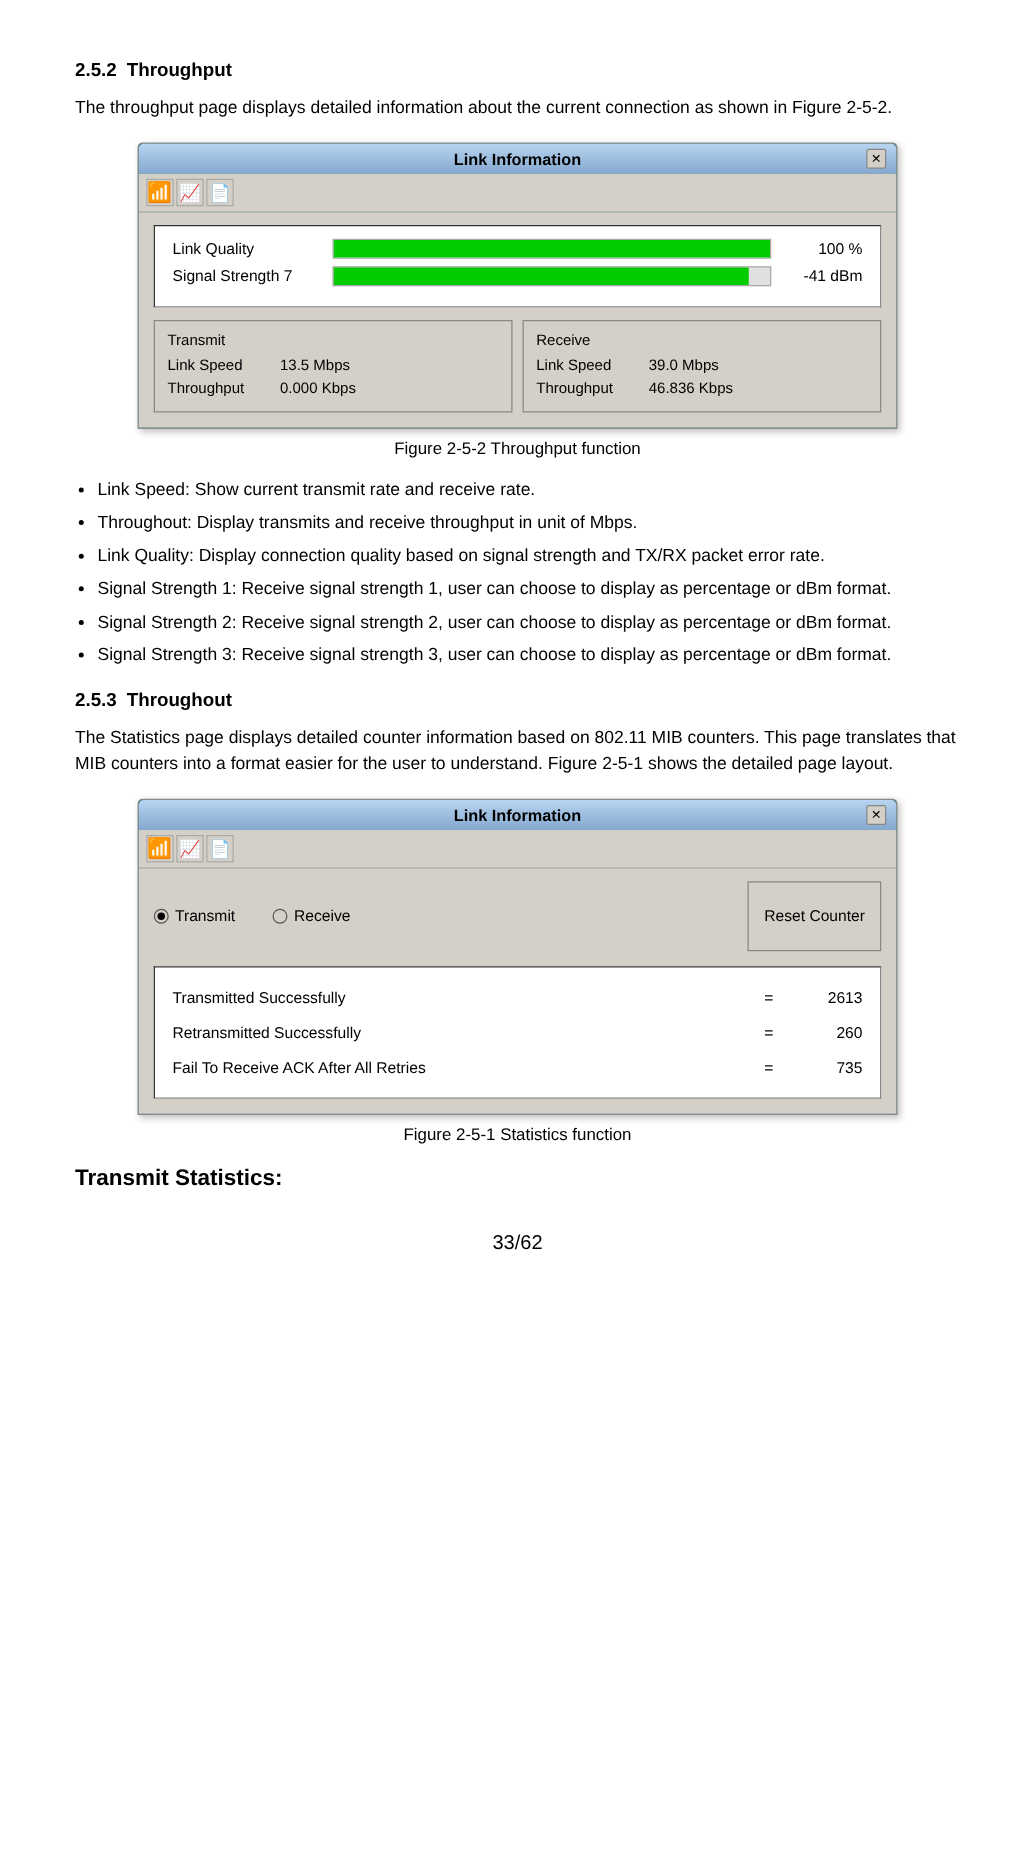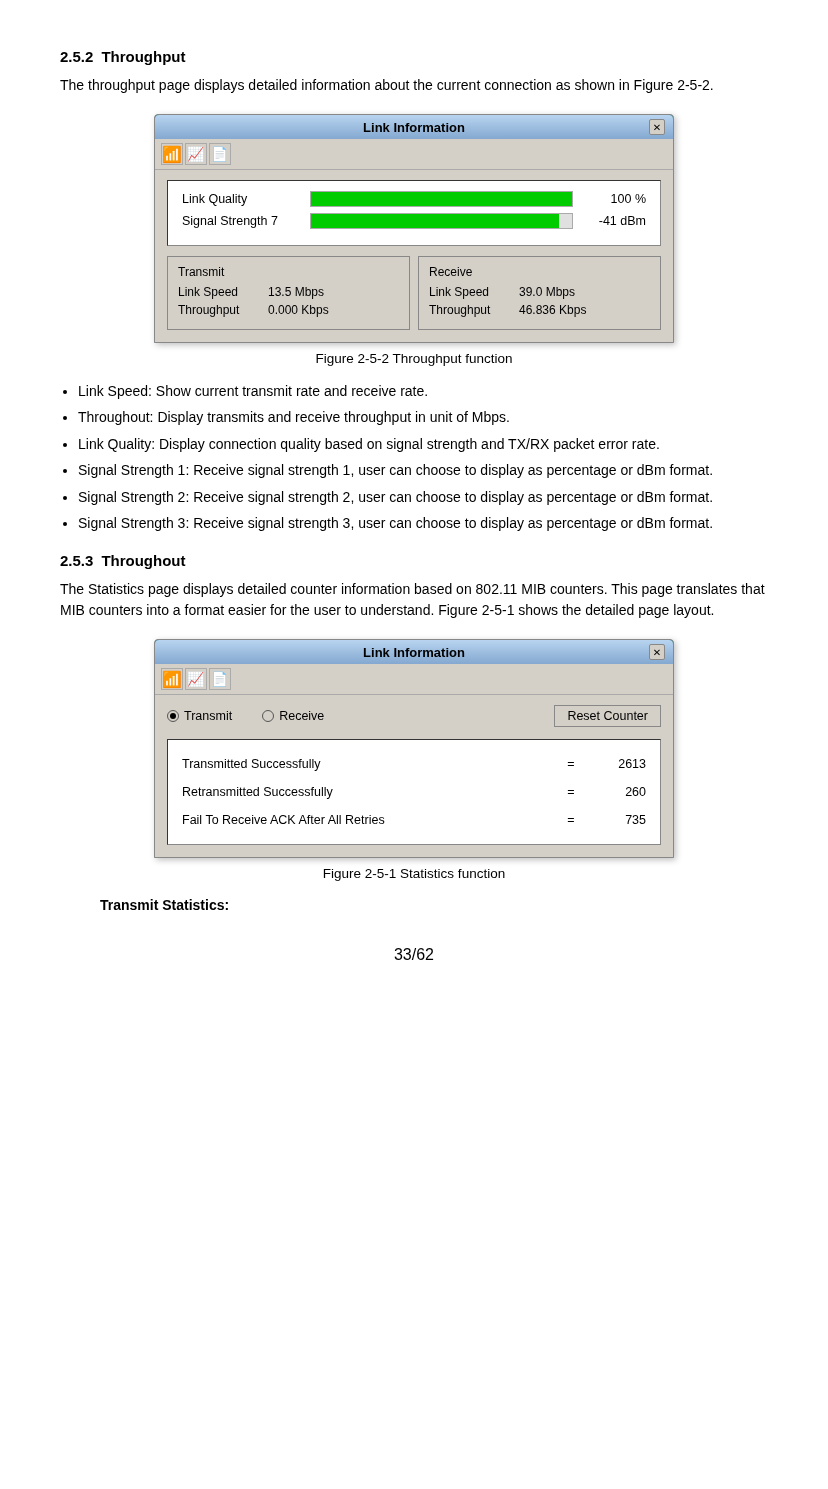--- a/index.html
+++ b/index.html
@@ -42,21 +42,21 @@
       text-align: center;
       font-size: 13.5px;
       margin-top: 8px;
     }
 
     
     .window {
       background: #0f766e;
       border: 1px solid #888;
       border-radius: 4px 4px 0 0;
-      width: 520px;
+      width: 608px;
       box-shadow: 2px 2px 6px rgba(0,0,0,0.25);
     }
 
     .window-titlebar {
       background: linear-gradient(to bottom, #b8d4f0 0%, #84a8d0 100%);
       display: flex;
       align-items: center;
       justify-content: space-between;
       padding: 4px 8px;
       border-radius: 4px 4px 0 0;
@@ -217,21 +217,21 @@
       width: 6px;
       height: 6px;
       border-radius: 50%;
       background: #000;
     }
 
     .reset-btn {
       margin-left: auto;
       background: #d4d0c8;
       border: 1px solid #888;
-      padding: 3px 12px;
+      padding: 20px 12px;
       font-size: 12.5px;
       cursor: pointer;
     }
 
     .counter-table {
       background: #fff;
       border: 1px inset #888;
       padding: 10px 14px;
       width: 100%;
     }
@@ -253,23 +253,22 @@
       text-align: center;
     }
 
     .counter-value {
       width: 60px;
       text-align: right;
     }
 
     .bottom-text {
       margin-top: 10px;
-      font-size: 14px;
+      font-size: 18px;
       font-weight: bold;
-      margin-left: 40px;
     }
 
     .page-number {
       text-align: center;
       margin-top: 30px;
       font-size: 16px;
     }
 
     .toolbar-row {
       display: flex;

